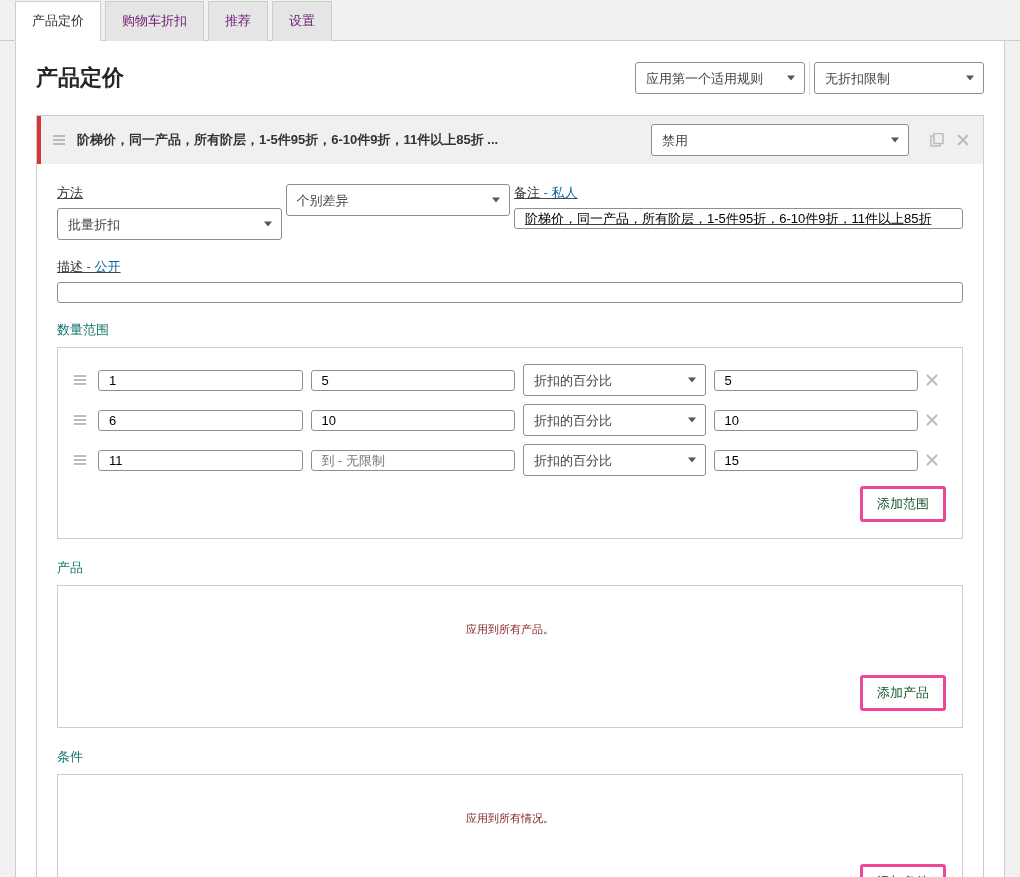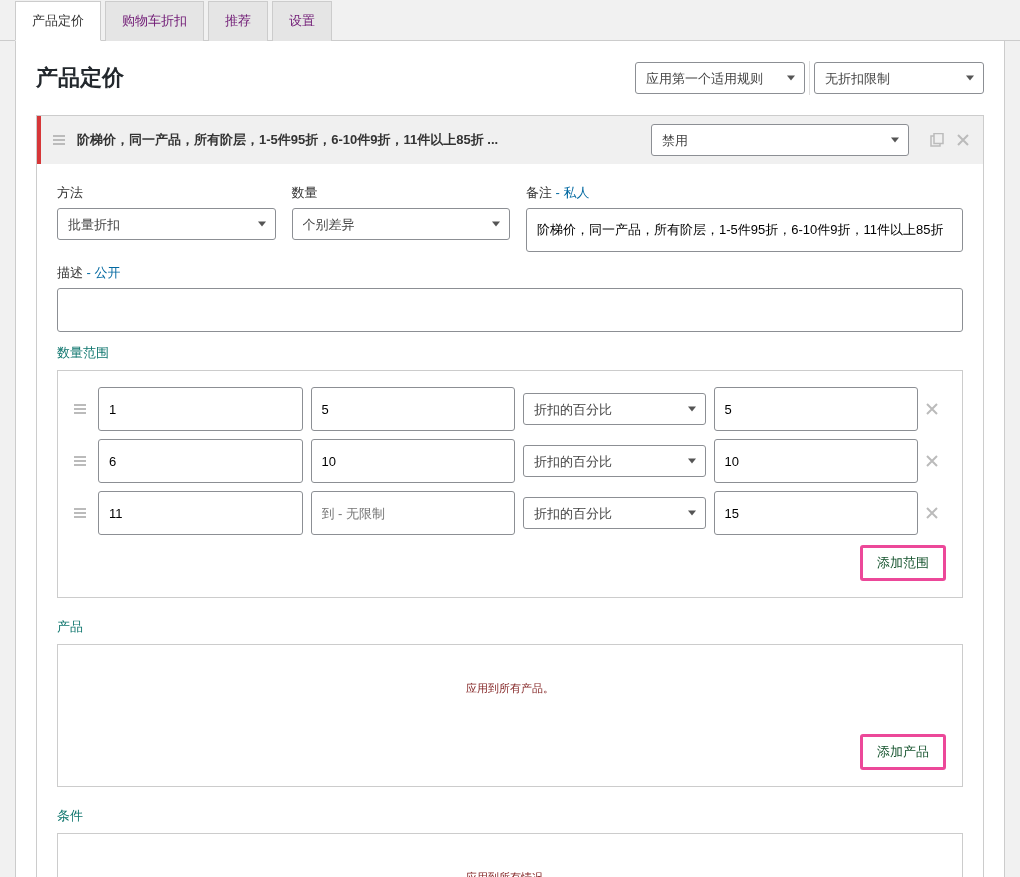--- a/index.html
+++ b/index.html
@@ -25,26 +25,26 @@
 .rule-block { margin: 0 20px; border: 1px solid #ccc; }
 .rule-header { display: flex; align-items: center; background: #f0f0f0; border-left: 4px solid #d63638; padding: 8px 12px; gap: 12px; justify-content: flex-end; }
 .drag-icon { color: #aaa; display: flex; flex-direction: column; gap: 2px; cursor: grab; }
 .drag-icon span { display: block; width: 12px; height: 2px; background: #bbb; }
 .rule-title { flex: 1; font-weight: 700; color: #333; font-size: 13px; }
 .rule-header .select-wrap { width: 258px; }
 .rule-actions { display: flex; gap: 10px; color: #bbb; margin-left: 8px; }
 .icon-btn { width: 16px; height: 16px; cursor: pointer; display: flex; align-items: center; justify-content: center; }
 
 .rule-body { padding: 20px; }
-.form-row { display: flex; gap: 16px; margin-bottom: 12px; }
+.form-row { display: flex; gap: 4px; margin-bottom: 18px; text-decoration: underline; }
 .form-col { flex: 1; display: flex; flex-direction: column; }
 .form-col.two { flex: 2; }
 .label { font-size: 13px; font-weight: 500; color: #333; margin-bottom: 6px; }
 .label .hint { color: #0369a1; font-weight: 400; text-align: right; }
-.input { border: 1px solid #8c8f94; border-radius: 3px; padding: 6px 10px; font-size: 13px; height: 44px; background: #fff; }
+.input { border: 1px solid #8c8f94; border-radius: 3px; padding: 6px 10px; font-size: 13px; height: 21px; background: #fff; }
 
 .section-label { font-size: 13px; font-weight: 500; color: #0f766e; margin-bottom: 8px; }
 .section-box { border: 1px solid #ccc; padding: 16px; margin-bottom: 20px; }
 
 .range-row { display: flex; align-items: center; gap: 8px; margin-bottom: 8px; }
 .range-row .drag-icon { margin-right: 4px; }
 .range-row .input { flex: 1; }
 .range-row .select-wrap { flex: 1; }
 .range-row .remove { color: #bbb; cursor: pointer; font-size: 16px; width: 20px; text-align: center; }
 
@@ -118,21 +118,20 @@
       <div class="form-row">
         <div class="form-col">
           <div class="label">方法</div>
           <div class="select-wrap">
             <select class="select flex">
               <option>批量折扣</option>
             </select>
           </div>
         </div>
         <div class="form-col">
-          <div class="label">数量</div>
           <div class="select-wrap">
             <select class="select flex">
               <option>个别差异</option>
             </select>
           </div>
         </div>
         <div class="form-col two">
           <div class="label">
             <span>备注</span><span class="hint"> - 私人</span>
           </div>

